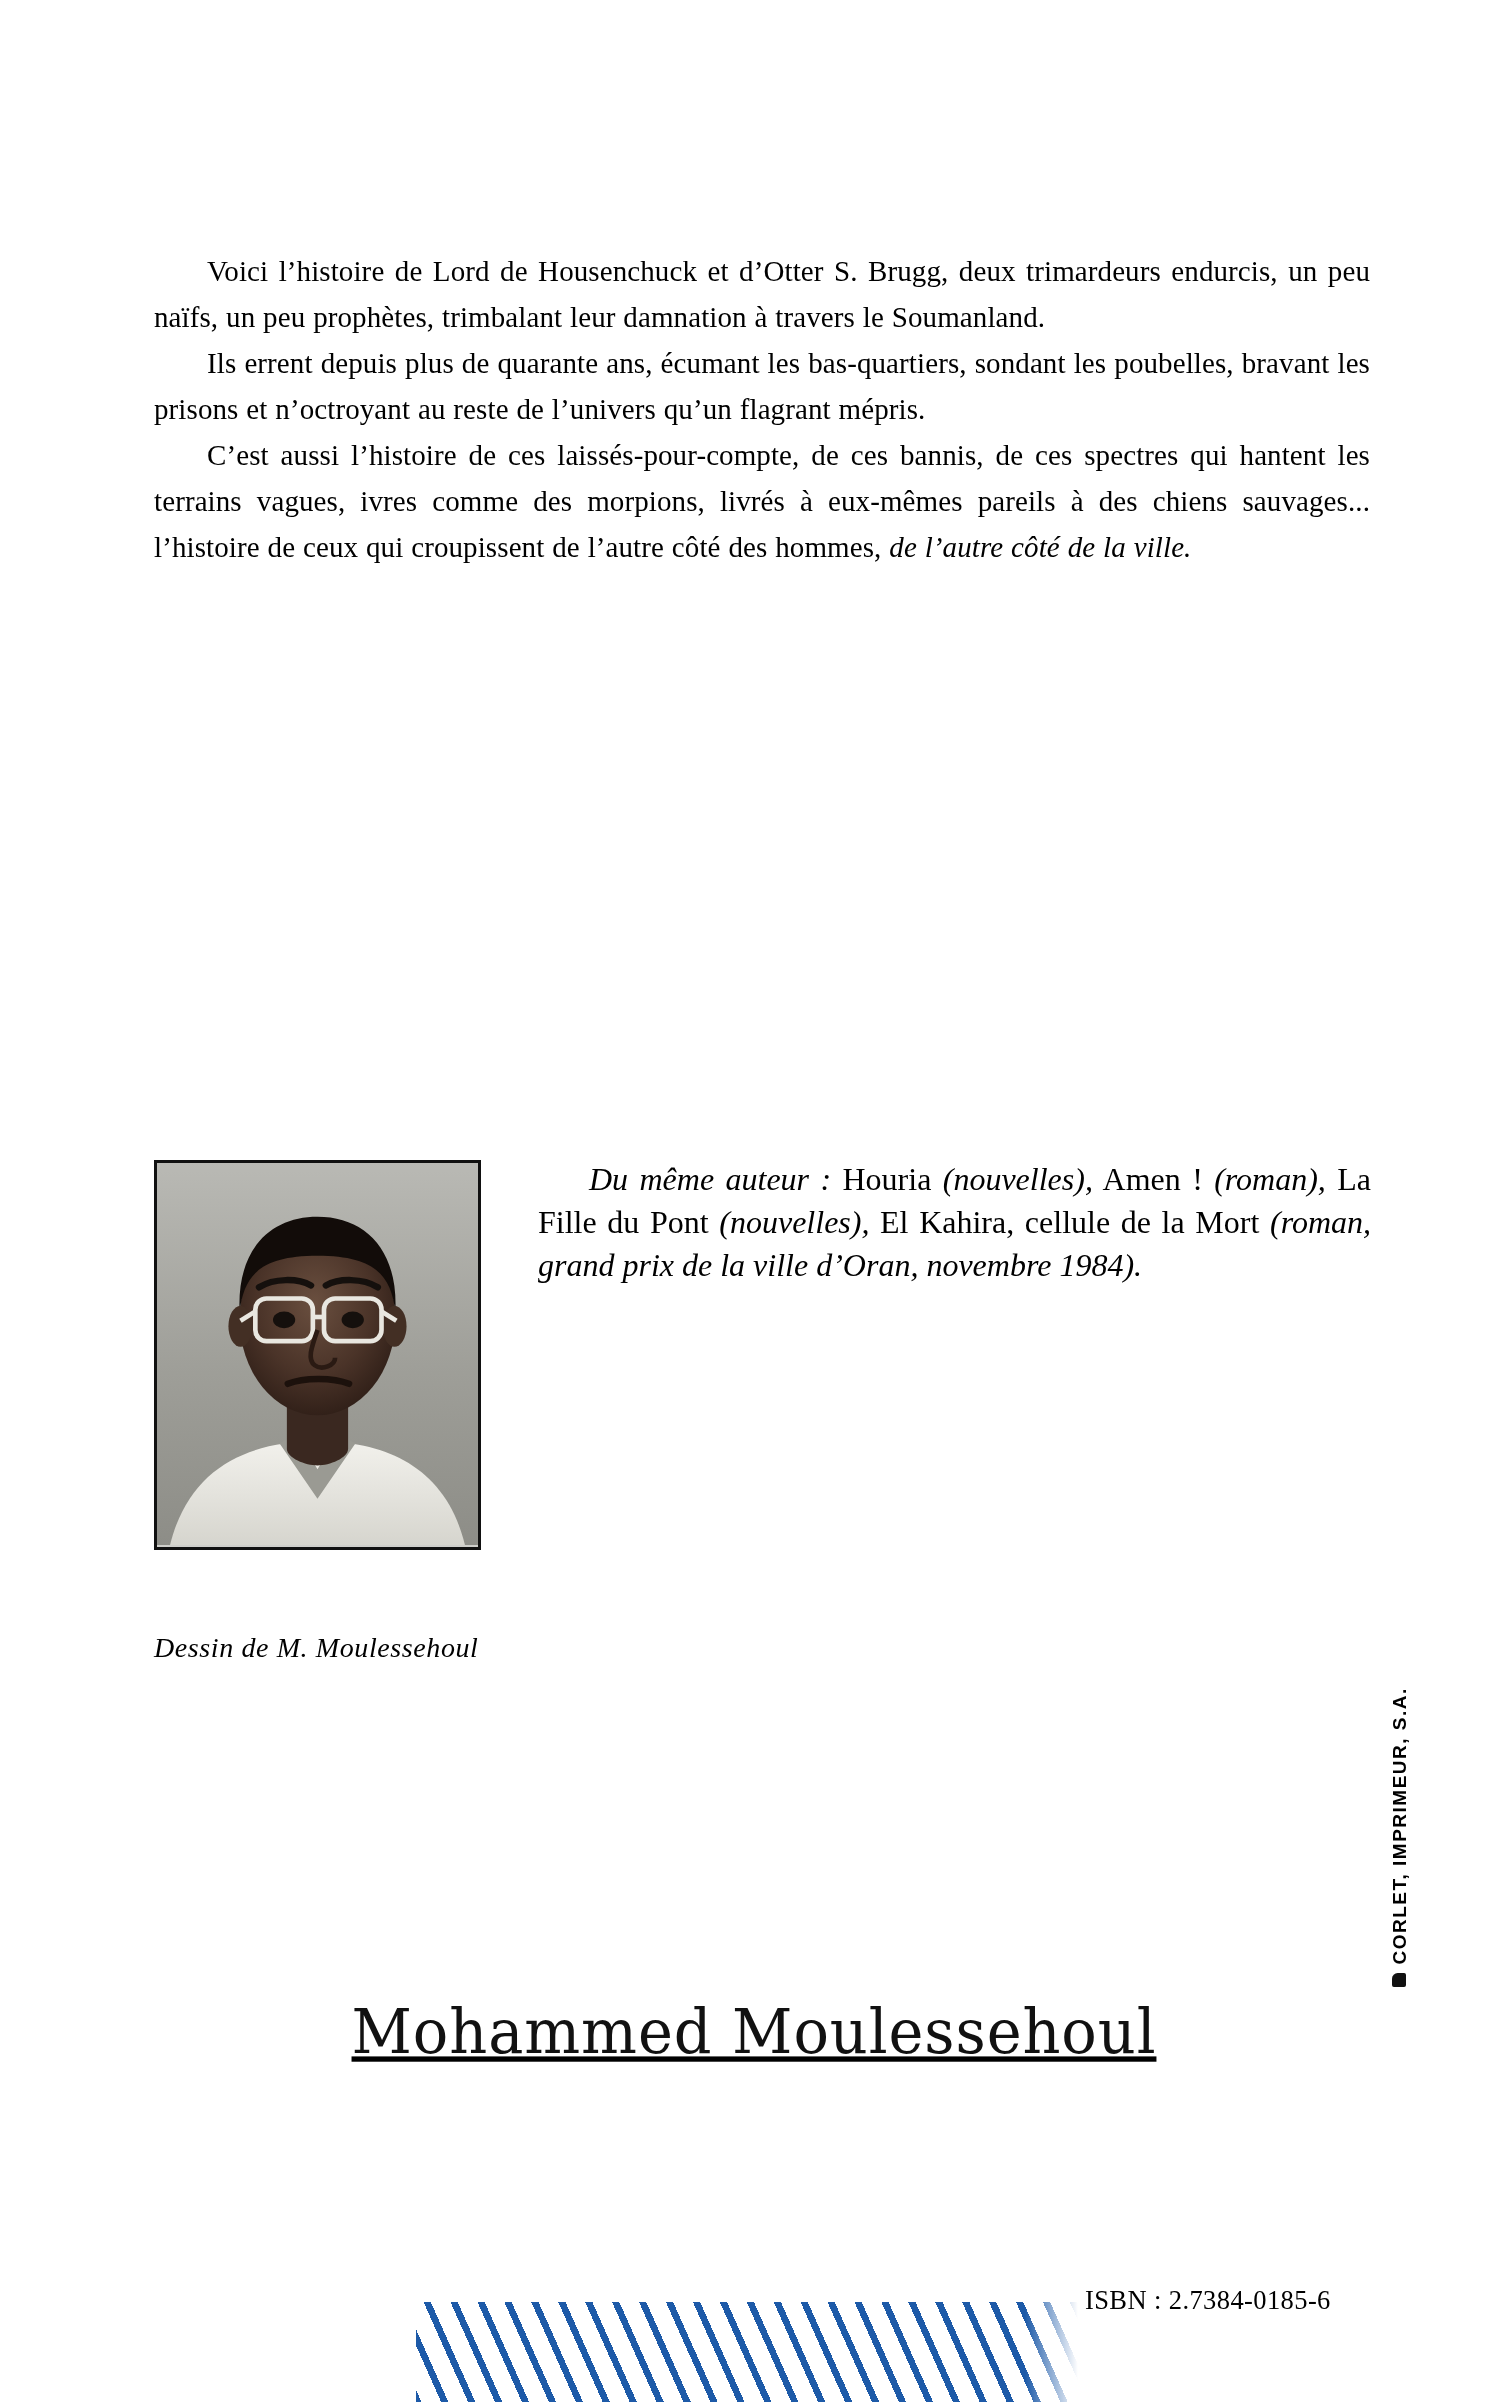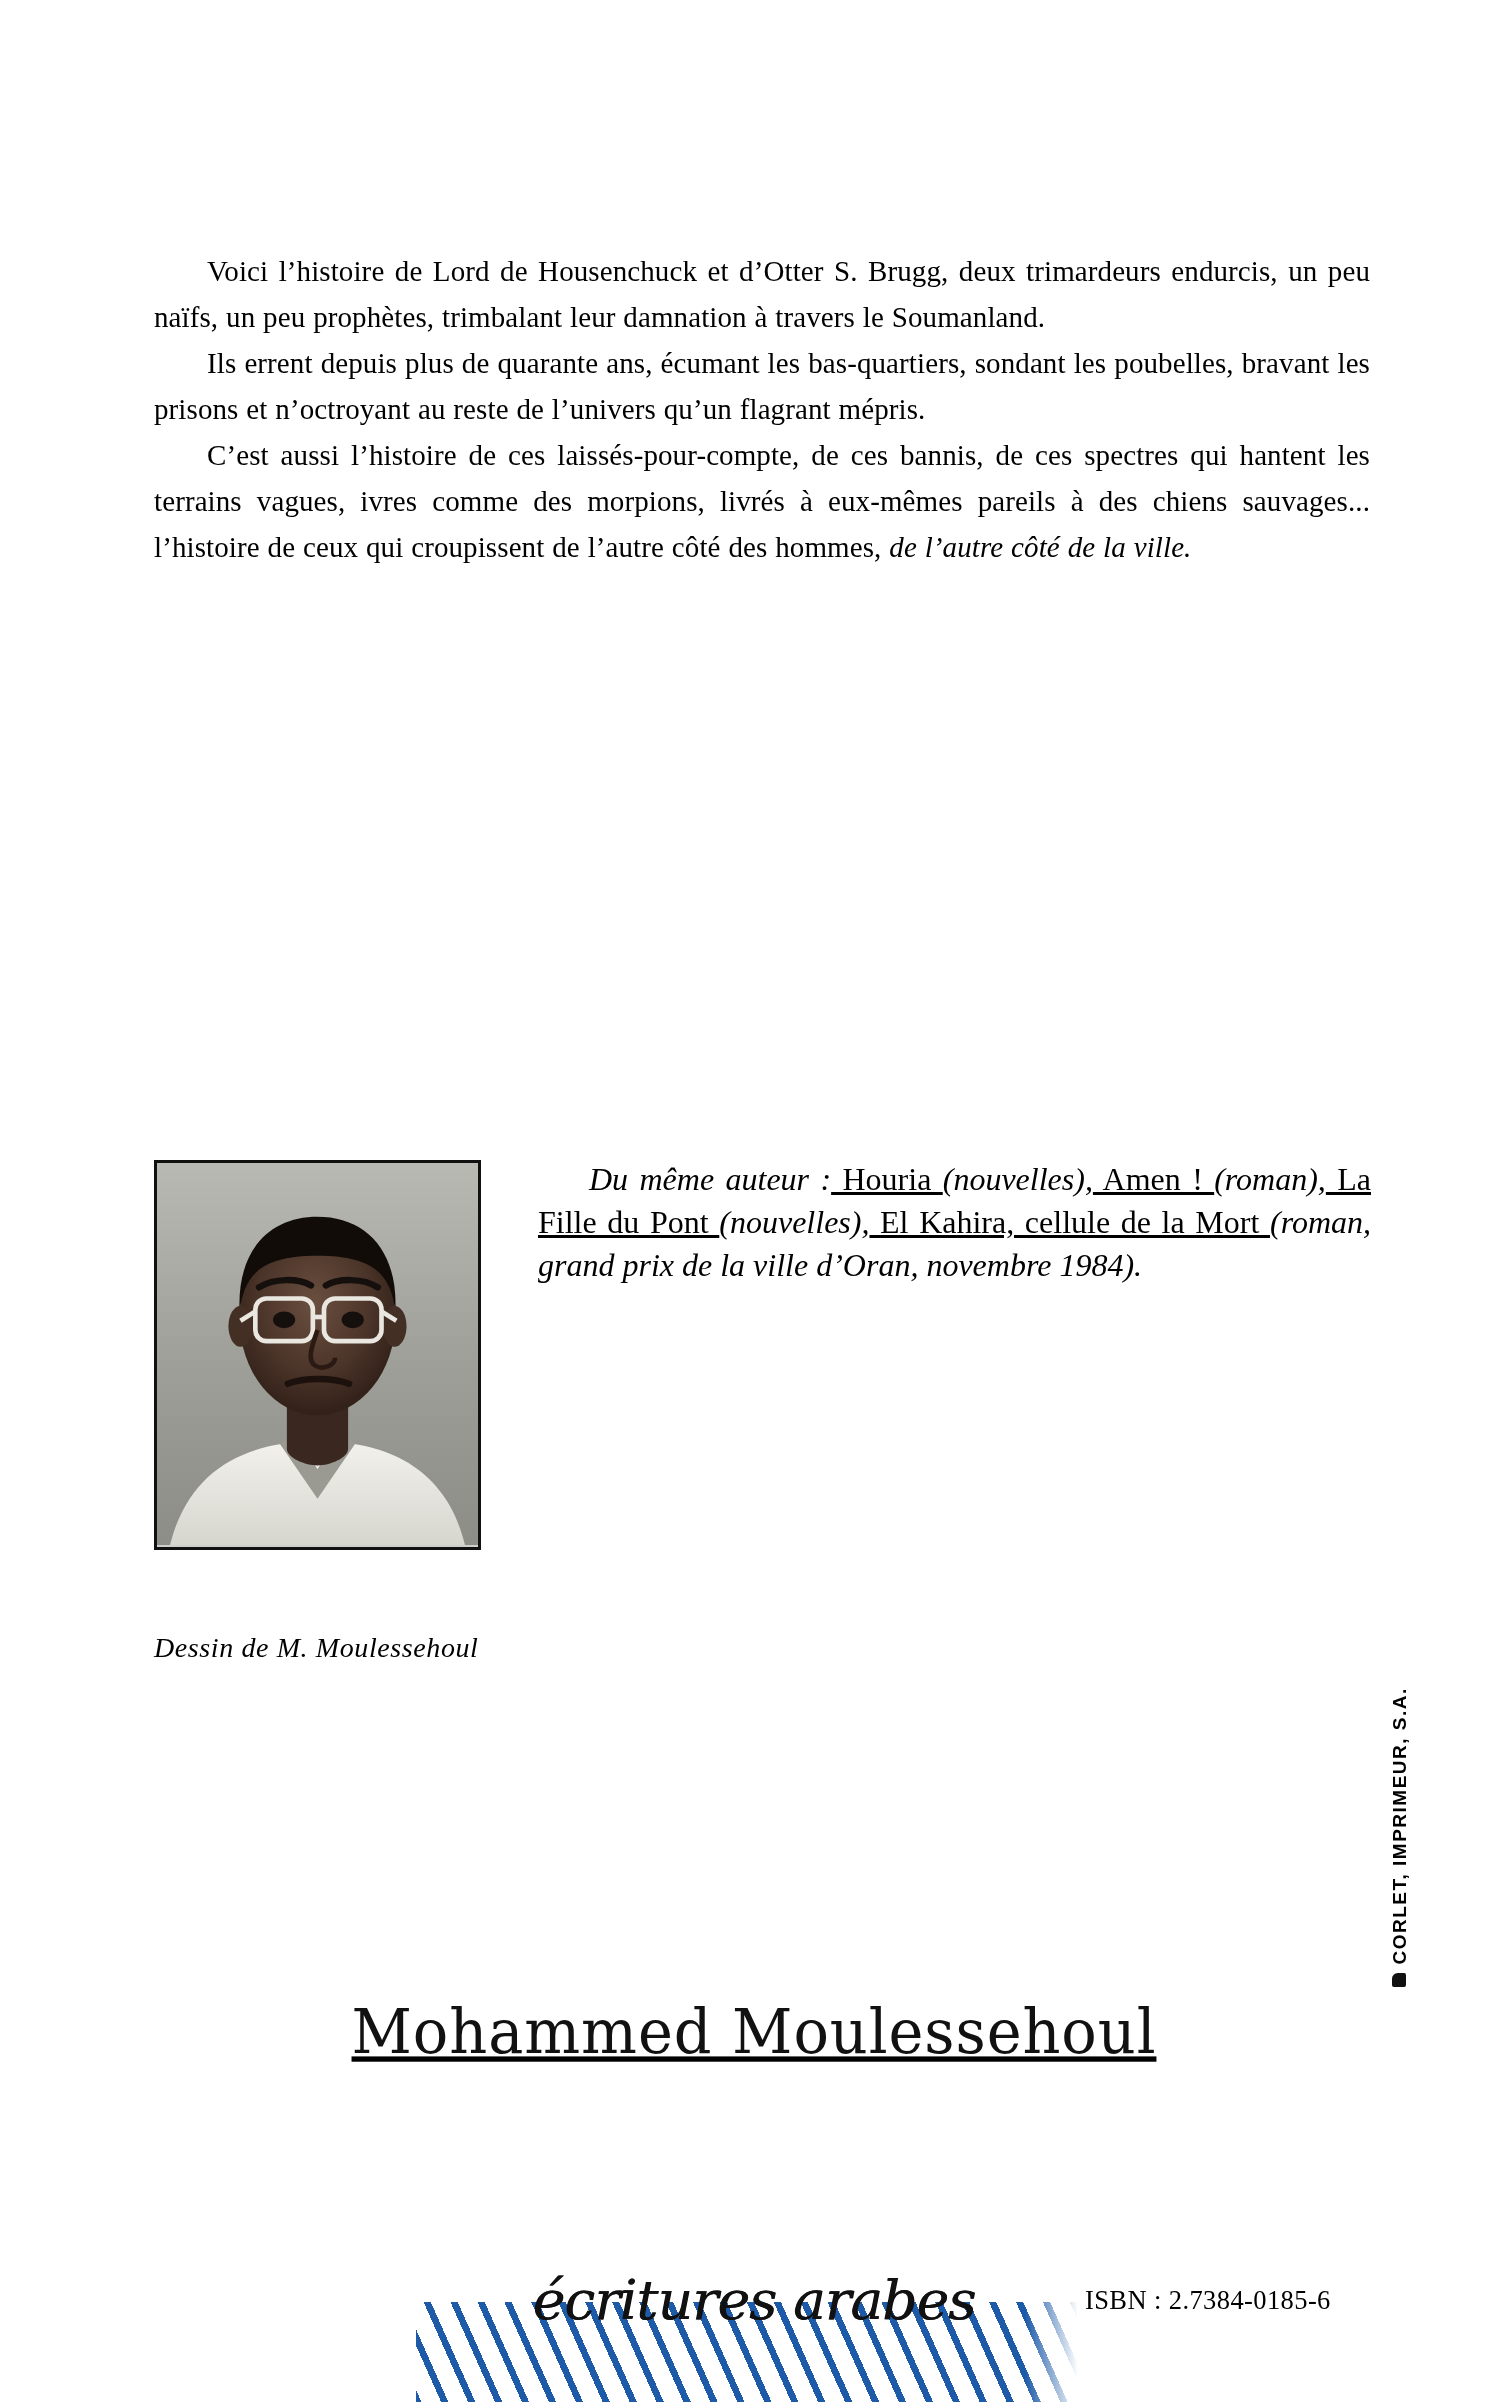--- a/index.html
+++ b/index.html
@@ -66,21 +66,21 @@
     width: 833px;
   }
   .bio-p {
     margin: 0;
     font-size: 32px;
     line-height: 43px;
     text-align: justify;
     text-indent: 51px;
     font-style: italic;
   }
-  .bio-p .rom { font-style: normal; text-decoration: underline; }
+  .bio-p .rom { font-style: normal; }
   .bio-p.left-last { text-align-last: left; }
 
   #drawing-credit {
     position: absolute;
     left: 154px;
     top: 1632px;
     font-size: 28px;
     font-style: italic;
     letter-spacing: 0.6px;
   }
@@ -251,21 +251,20 @@
 </div>
 
 <div id="drawing-credit">Dessin de M. Moulessehoul</div>
 
 <div id="brand">
   <div id="brand-author">Mohammed Moulessehoul</div>
 </div>
 
 <div id="imprint-wrap">
   <div id="imprint-hatch"></div>
-  <div id="imprint-name">écritures arabes</div>
 </div>
 
 <div id="isbn">ISBN : 2.7384-0185-6</div>
 
 <div id="printer-credit">
   <span id="printer-mark"></span>
   <span>CORLET, IMPRIMEUR, S.A.</span>
 </div>
 
 

